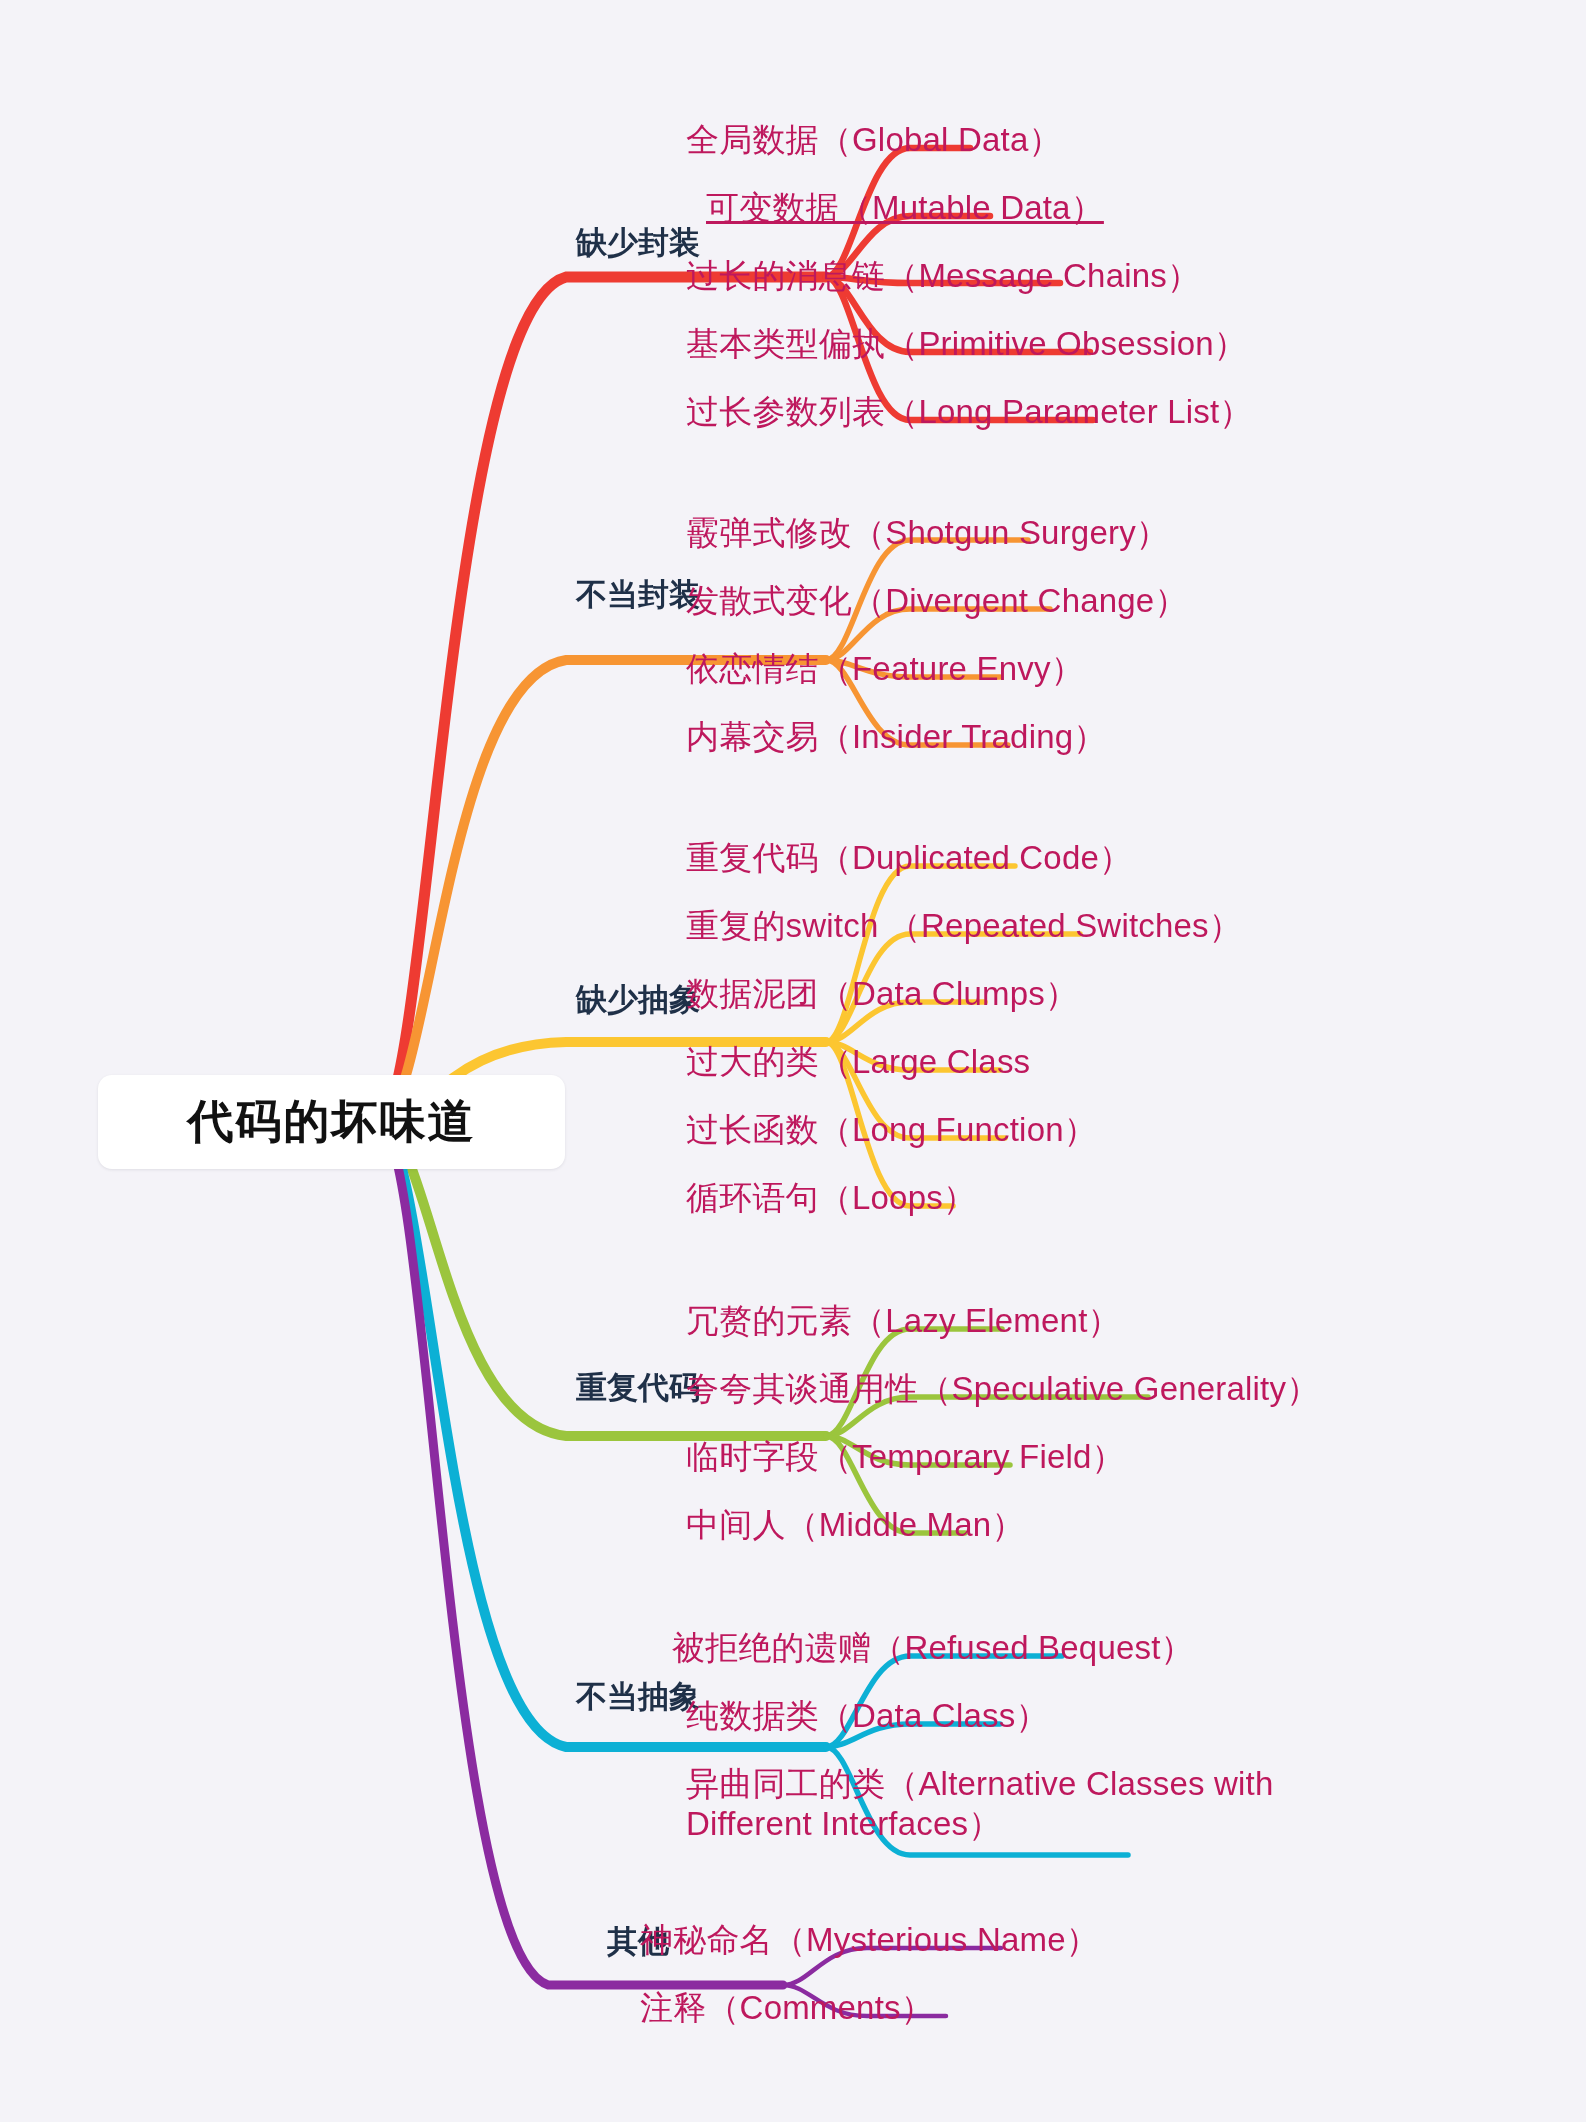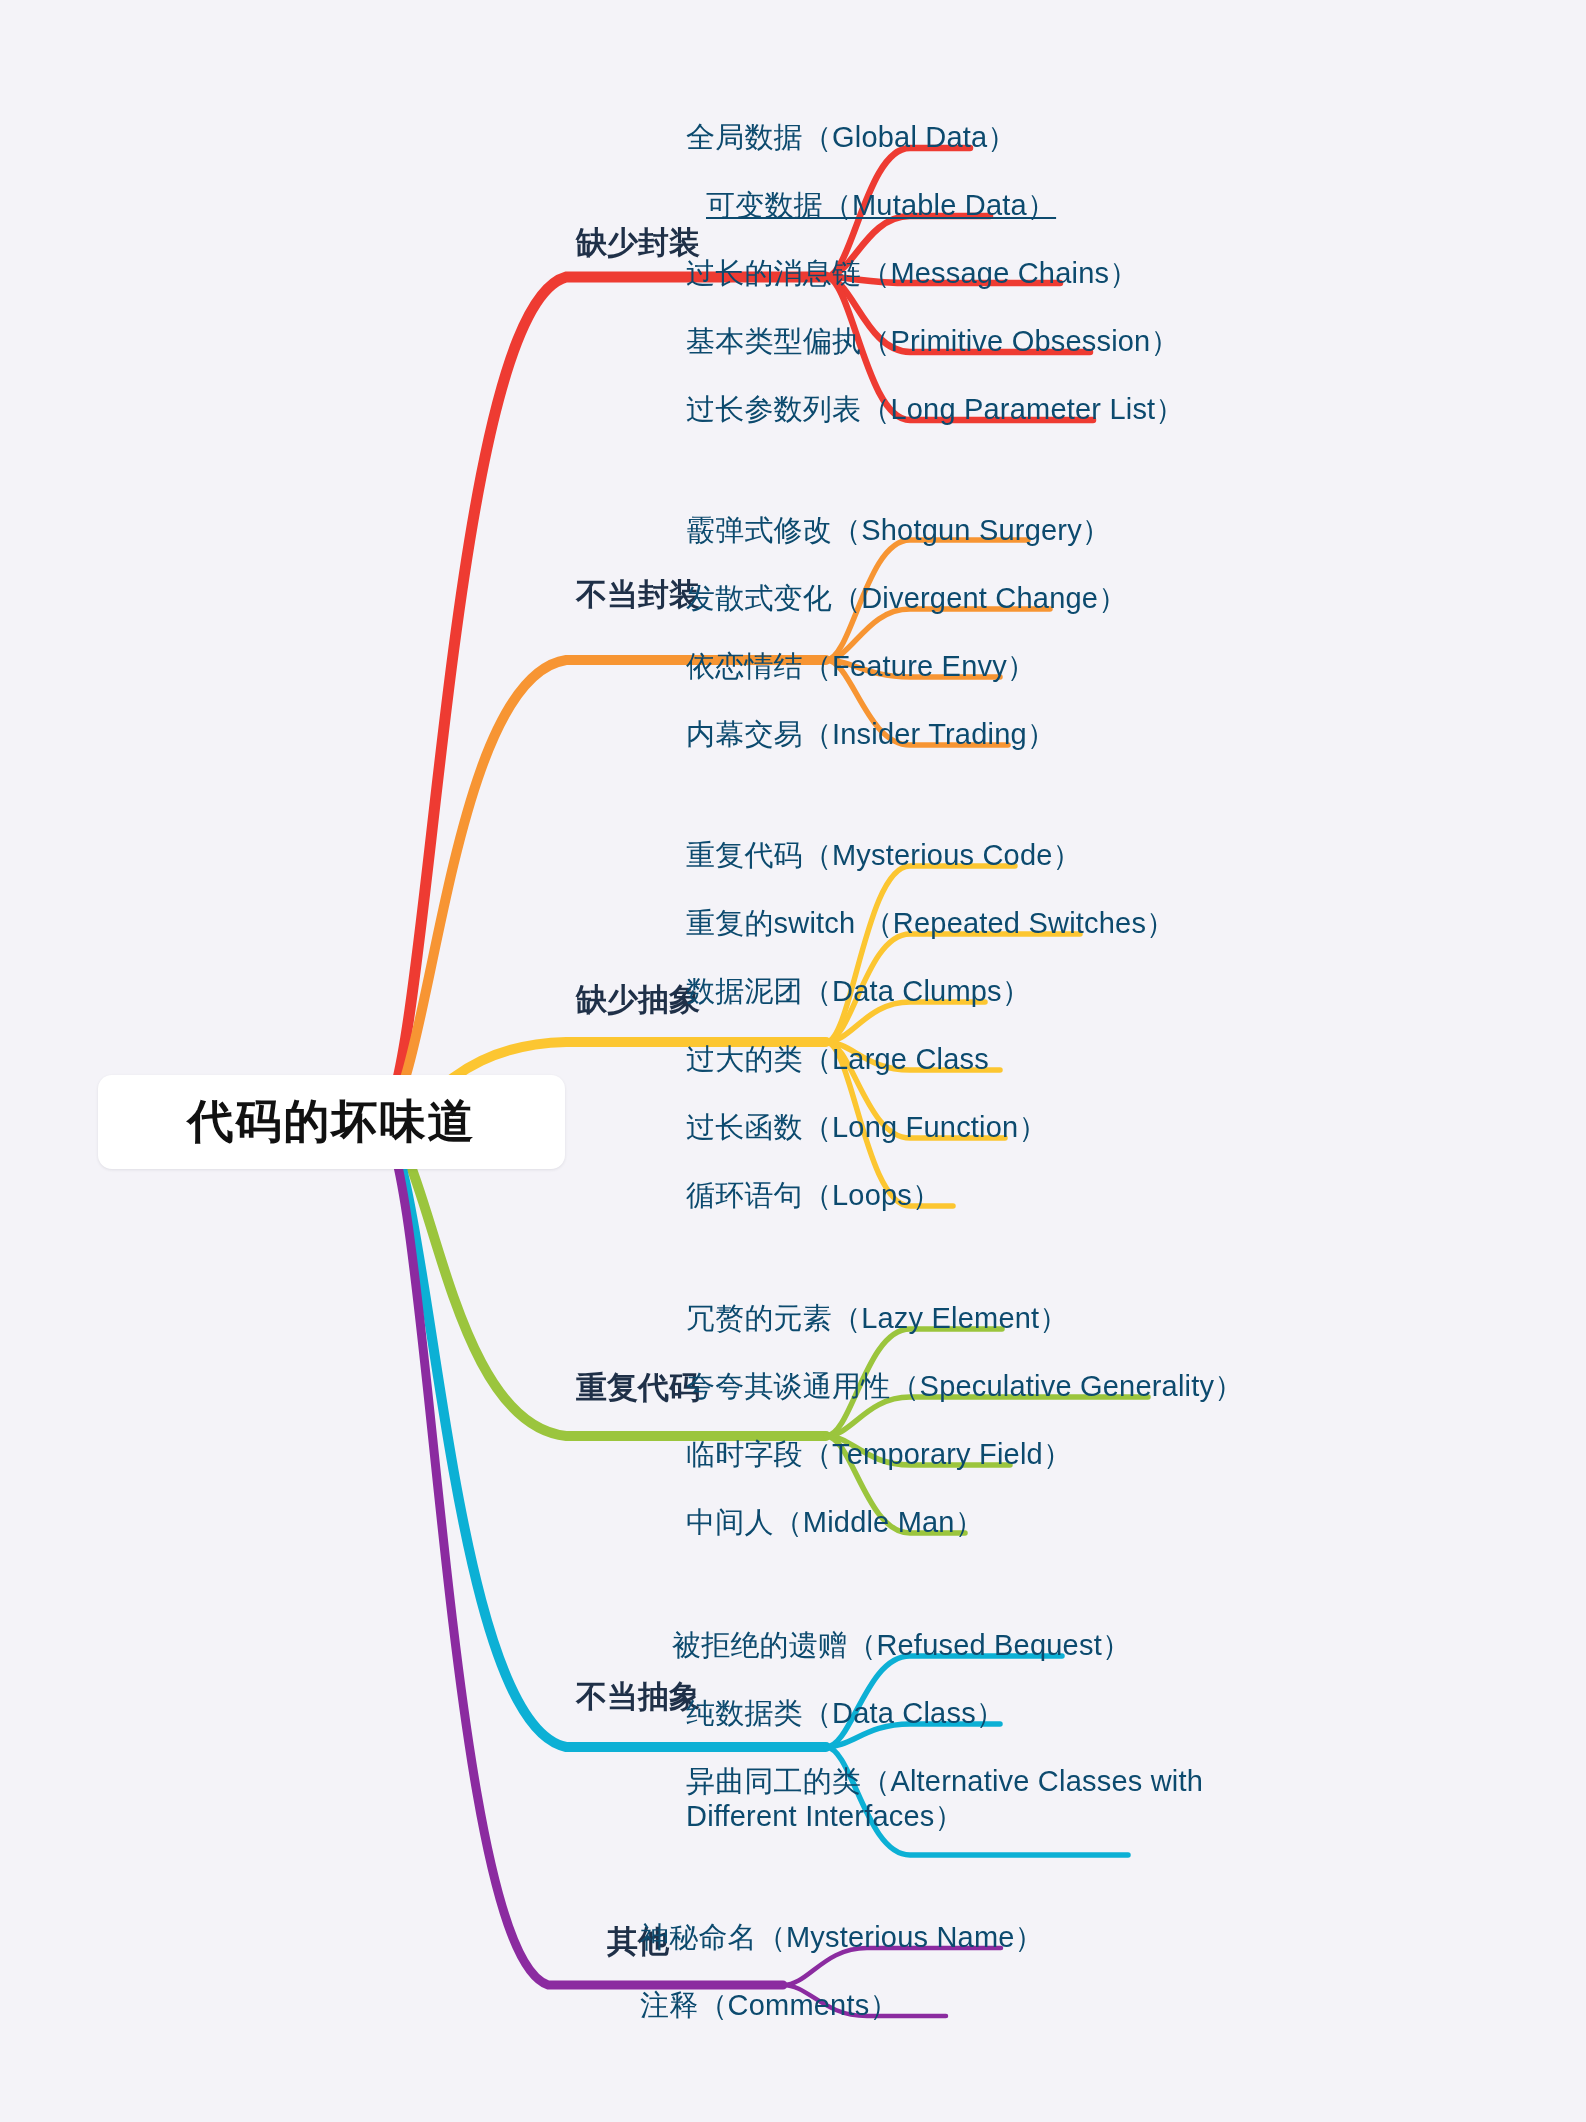--- a/index.html
+++ b/index.html
@@ -47,22 +47,22 @@
   .branch-label {
     position: absolute;
     font-size: 31px;
     color: #1f3048;
     white-space: nowrap;
     font-weight: 700;
     transform: translateY(-50%);
   }
   .leaf-label {
     position: absolute;
-    font-size: 29px;
-    color: #0c4a6e;
+    font-size: 33px;
+    color: #be185d;
     white-space: pre;
     line-height: 1.22;
     letter-spacing: 0.2px;
   }
   .leaf-label.two-line {
     white-space: pre-line;
   }
 </style>
 </head>
 <body>
@@ -111,21 +111,21 @@
       <div class="leaf-label" style="left: 706px; top: 188px; text-decoration: underline;">可变数据（Mutable Data）</div>
       <div class="leaf-label" style="left: 686px; top: 256px;">过长的消息链（Message Chains）</div>
       <div class="leaf-label" style="left: 686px; top: 324px; text-align: center;">基本类型偏执（Primitive Obsession）</div>
       <div class="leaf-label" style="left: 686px; top: 392px;">过长参数列表（Long Parameter List）</div>
       <div class="branch-label" style="left: 638px; top: 595px; transform: translate(-50%, -50%);">不当封装</div>
       <div class="leaf-label" style="left: 686px; top: 513px;">霰弹式修改（Shotgun Surgery）</div>
       <div class="leaf-label" style="left: 686px; top: 581px;">发散式变化（Divergent Change）</div>
       <div class="leaf-label" style="left: 686px; top: 649px;">依恋情结（Feature Envy）</div>
       <div class="leaf-label" style="left: 686px; top: 717px;">内幕交易（Insider Trading）</div>
       <div class="branch-label" style="left: 638px; top: 1000px; transform: translate(-50%, -50%);">缺少抽象</div>
-      <div class="leaf-label" style="left: 686px; top: 838px;">重复代码（Mysterious Code）</div>
+      <div class="leaf-label" style="left: 686px; top: 838px;">重复代码（Duplicated Code）</div>
       <div class="leaf-label" style="left: 686px; top: 906px;">重复的switch （Repeated Switches）</div>
       <div class="leaf-label" style="left: 686px; top: 974px;">数据泥团（Data Clumps）</div>
       <div class="leaf-label" style="left: 686px; top: 1042px;">过大的类（Large Class</div>
       <div class="leaf-label" style="left: 686px; top: 1110px;">过长函数（Long Function）</div>
       <div class="leaf-label" style="left: 686px; top: 1178px;">循环语句（Loops）</div>
       <div class="branch-label" style="left: 638px; top: 1388px; transform: translate(-50%, -50%);">重复代码</div>
       <div class="leaf-label" style="left: 686px; top: 1301px;">冗赘的元素（Lazy Element）</div>
       <div class="leaf-label" style="left: 686px; top: 1369px;">夸夸其谈通用性（Speculative Generality）</div>
       <div class="leaf-label" style="left: 686px; top: 1437px;">临时字段（Temporary Field）</div>
       <div class="leaf-label" style="left: 686px; top: 1505px;">中间人（Middle Man）</div>

